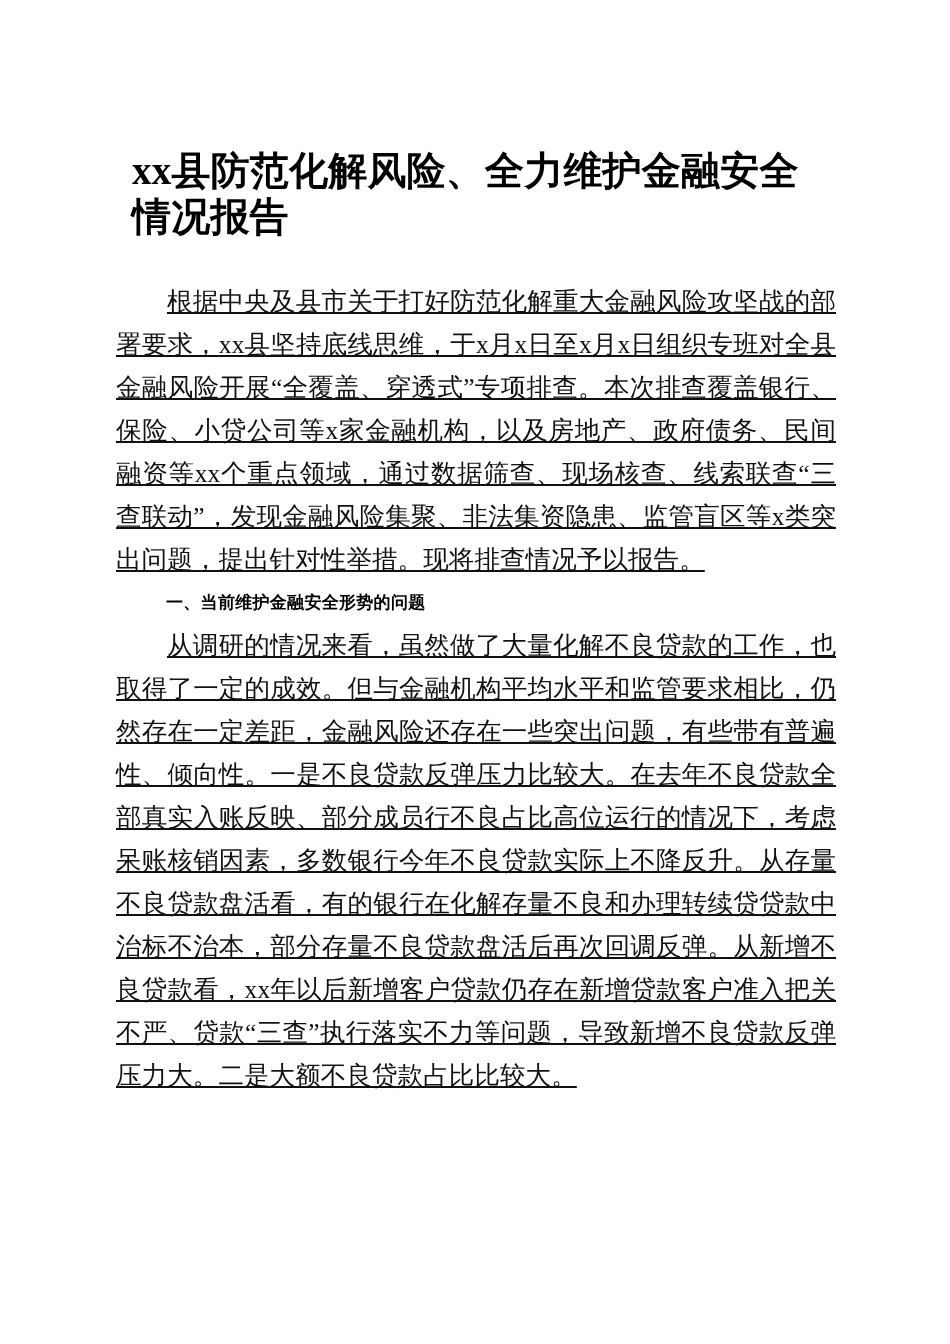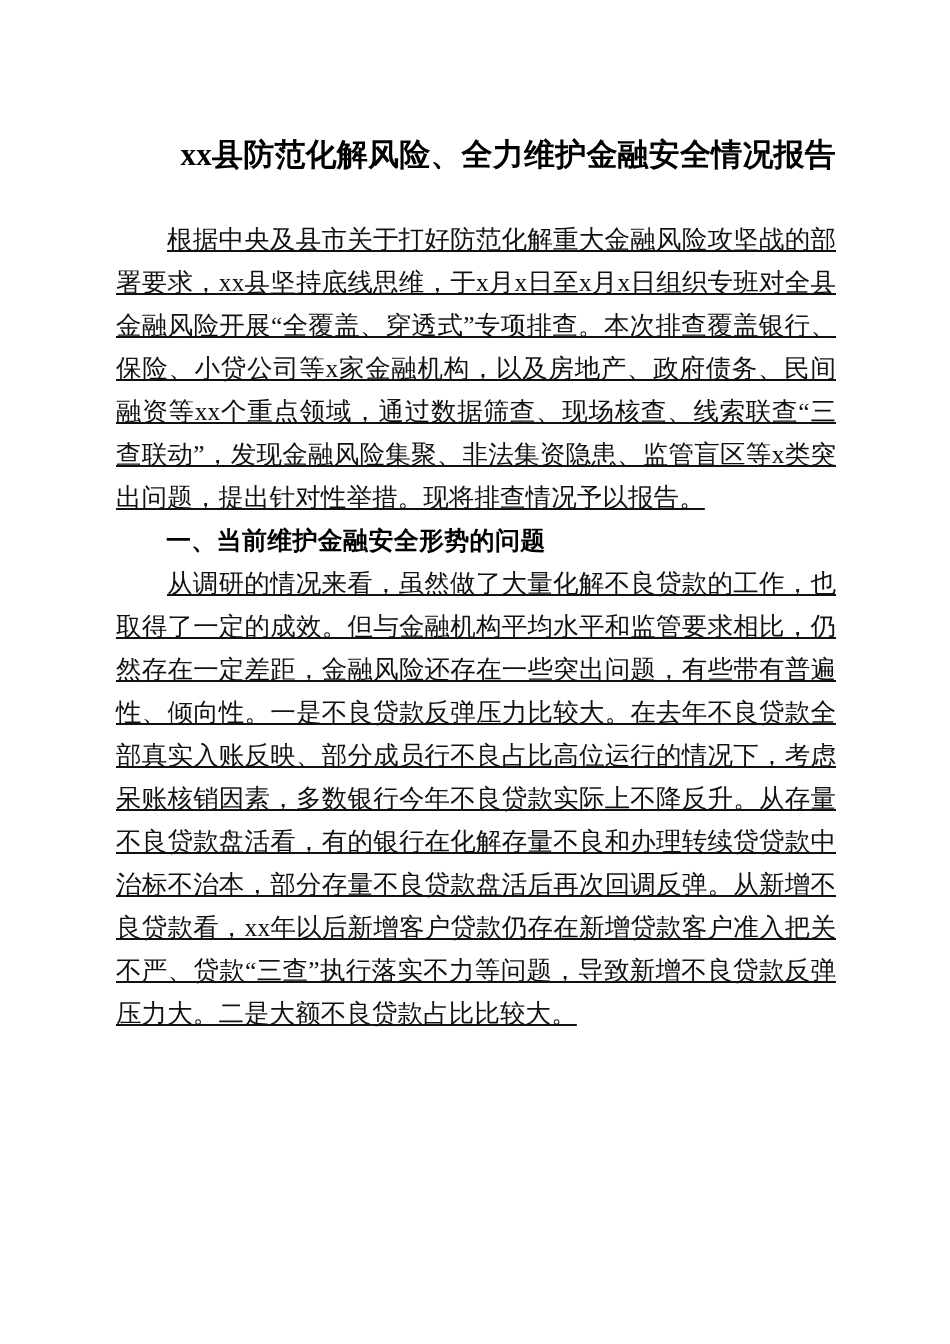--- a/index.html
+++ b/index.html
@@ -26,27 +26,27 @@
 
   .content {
     position: absolute;
     left: 116px;
     top: 0;
     width: 720px;
   }
 
   
   .doc-title {
-    margin: 0;
+    margin: 16px;
     padding-top: 132px;
     font-family: "Liberation Serif", "DejaVu Serif", serif;
     font-weight: bold;
-    font-size: 31px;
+    font-size: 39px;
     line-height: 46px;
-    text-align: right;
+    text-align: left;
     letter-spacing: 0.2px;
     color: #000000;
   }
 
   
   .body-block {
     margin-top: 40px;
   }
 
   p.para {
@@ -61,21 +61,21 @@
     color: #111111;
     word-break: break-all;
     text-decoration: underline;
   }
 
   
   h2.section-heading {
     margin: 0;
     font-family: "Liberation Sans", "DejaVu Sans", sans-serif;
     font-weight: bold;
-    font-size: 25px;
+    font-size: 17px;
     line-height: 43px;
     text-indent: 50px;
     letter-spacing: 0.3px;
     color: #000000;
   }
 </style>
 </head>
 <body>
 
 <div class="page">

